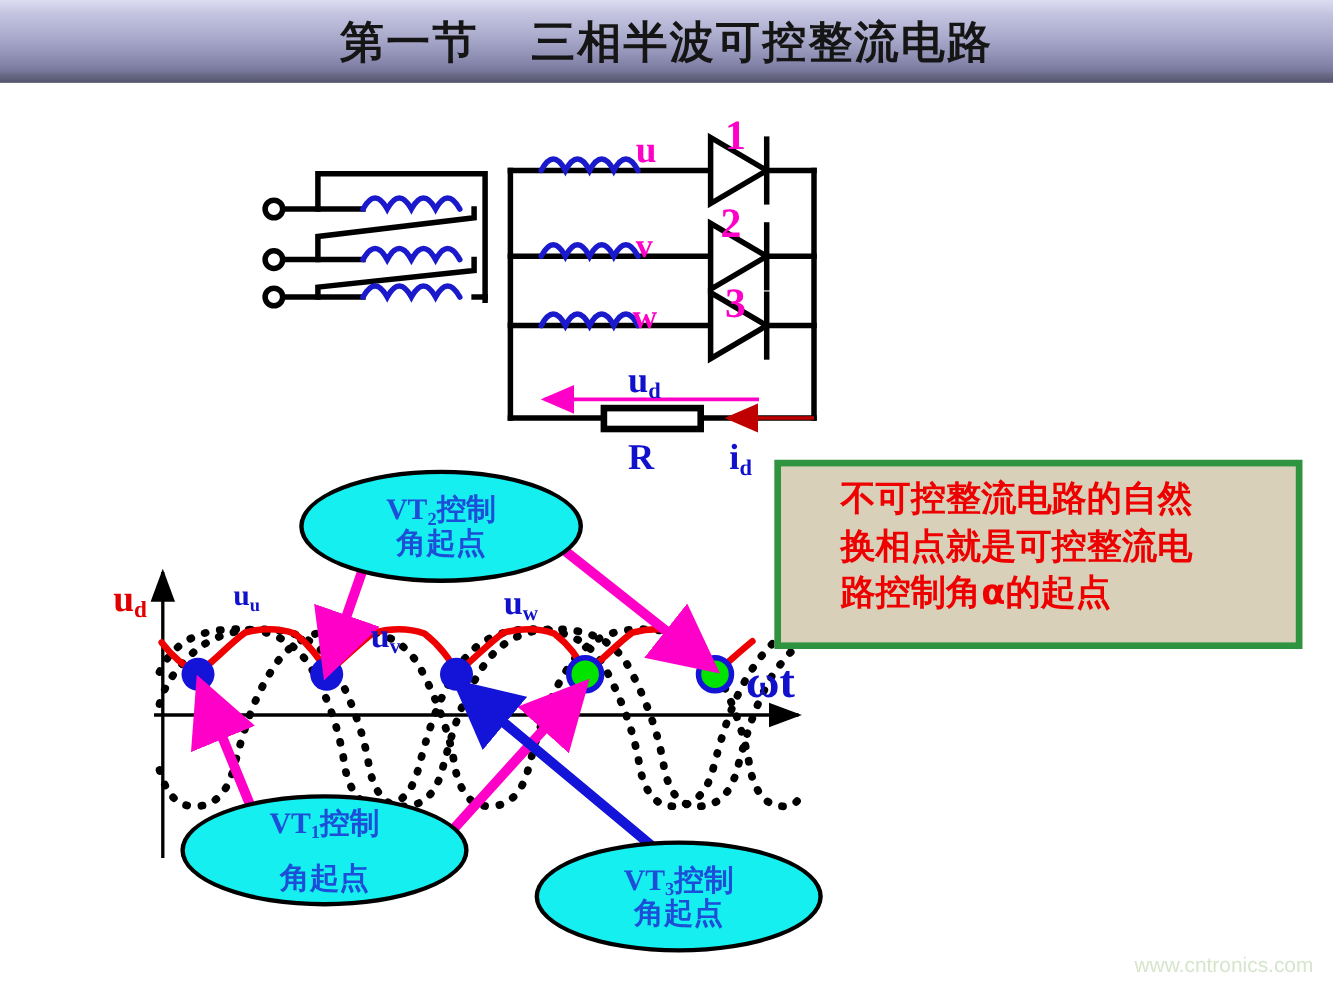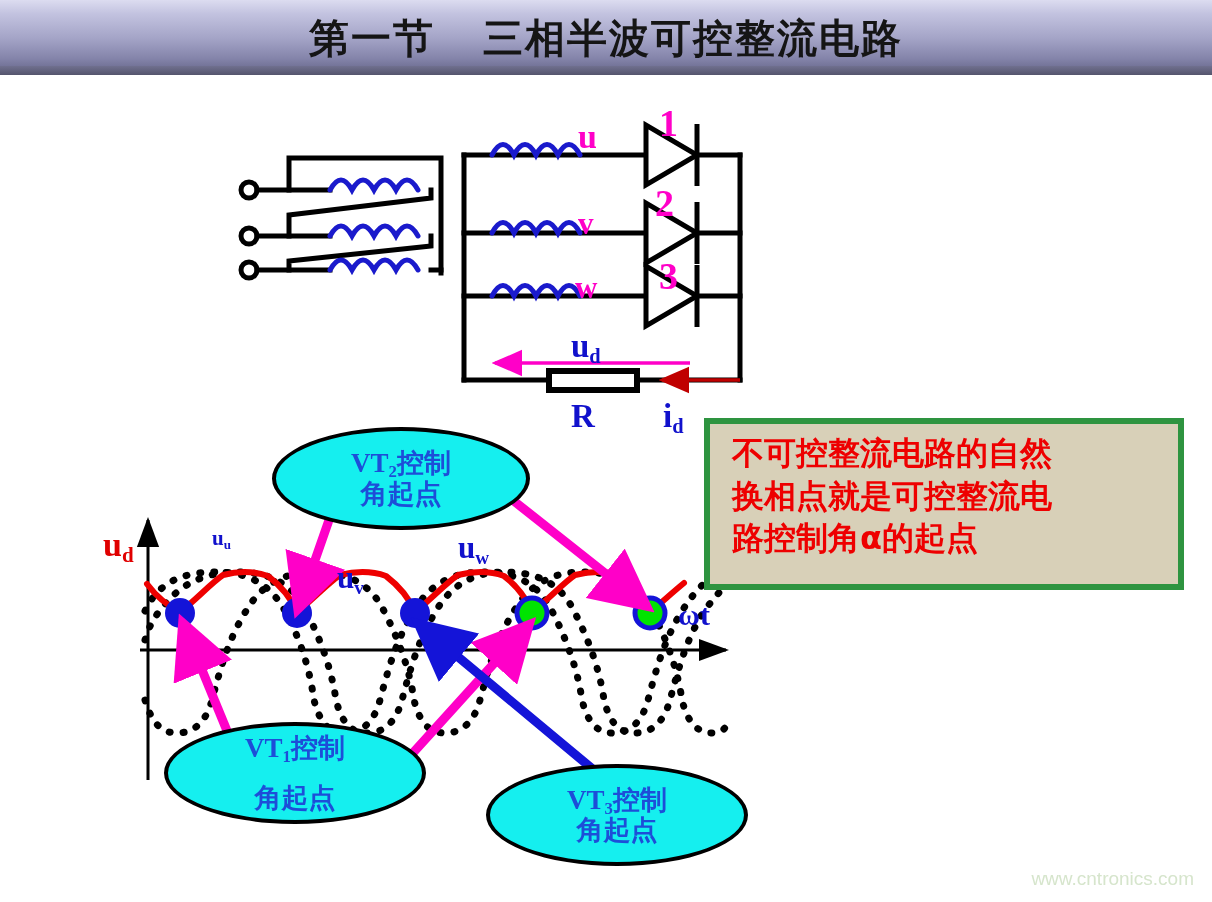--- a/index.html
+++ b/index.html
@@ -35,42 +35,42 @@
   #lbl-w{left:575px;top:272px;font-size:31px;}
   #lbl-d1{left:659px;top:104px;font-size:38px;}
   #lbl-d2{left:655px;top:184px;font-size:38px;}
   #lbl-d3{left:659px;top:257px;font-size:38px;}
   #lbl-ud-ckt{left:571px;top:330px;font-size:33px;}
   #lbl-R{left:571px;top:400px;font-size:33px;}
   #lbl-id{left:663px;top:400px;font-size:33px;}
 
   
   #lbl-ud-wave{left:103px;top:528px;font-size:34px;color:#e00000;}
-  #lbl-uu{left:212px;top:528px;font-size:21px;}
+  #lbl-uu{left:212px;top:528px;font-size:27px;}
   #lbl-uv{left:337px;top:530px;font-size:31px;margin-top:32px;}
   #lbl-uw{left:458px;top:532px;font-size:31px;}
-  #lbl-wt{left:678px;top:600px;font-size:30px;}
+  #lbl-wt{left:678px;top:600px;font-size:42px;}
 
   
   .bubble{position:absolute;border-radius:50%;background:#15efef;
     border:4px solid #000;display:flex;flex-direction:column;
     align-items:center;justify-content:center;text-align:center;
     color:#1d4ed8;font-family:"Liberation Serif","DejaVu Serif",serif;
     font-weight:bold;font-size:27px;line-height:1.12;}
   .bubble sub{font-size:62%;vertical-align:baseline;position:relative;top:.30em;}
   #bubble-vt2{left:272px;top:427px;width:250px;height:95px;}
   #bubble-vt1{left:164px;top:722px;width:254px;height:94px;gap:20px;}
   #bubble-vt3{left:486px;top:764px;width:254px;height:94px;}
 
   
   #note-box{position:absolute;left:704px;top:418px;width:480px;height:172px;
     background:#d8d0b8;border:6px solid #2e9440;box-sizing:border-box;
     padding:8px 10px 6px 22px;}
   #note-text{color:#ee0000;font-family:"DejaVu Sans","Liberation Sans",sans-serif;
-    font-weight:bold;font-size:32px;line-height:1.33;letter-spacing:0px;}
+    font-weight:bold;font-size:32px;line-height:1.33;letter-spacing:0px;margin-left:32px;}
 
   
   #watermark{position:absolute;right:18px;bottom:12px;color:#d6e5cc;
     font-size:19px;font-family:"Liberation Sans",sans-serif;}
 </style>
 </head>
 <body>
 
 <div id="slide">
 

